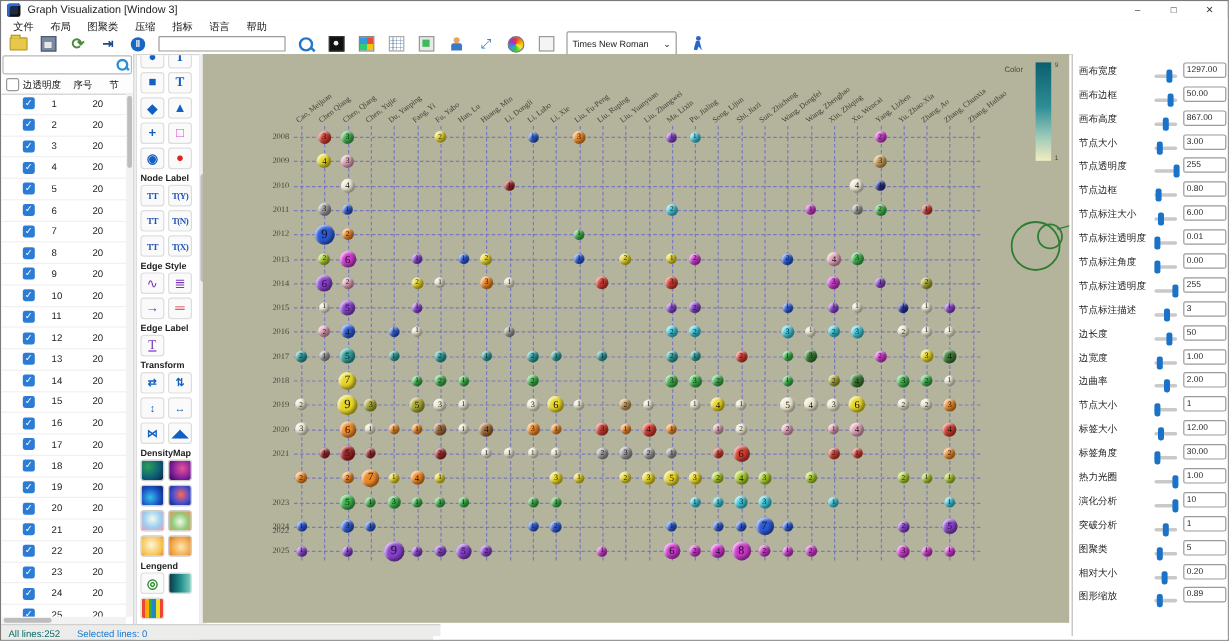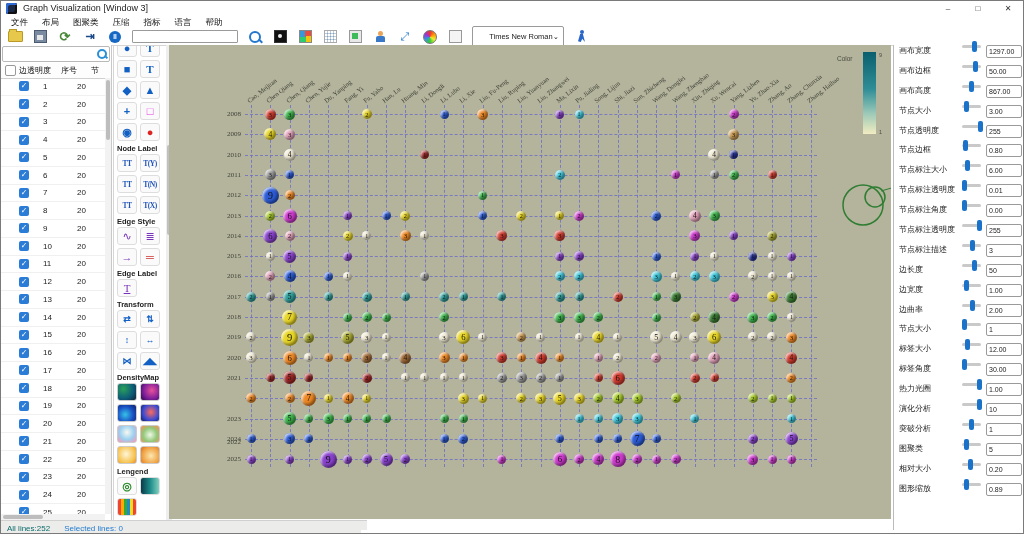--- a/index.html
+++ b/index.html
@@ -36,21 +36,21 @@
       repeating-linear-gradient(0deg,#fff 0 2px,#bcd 2px 3px),repeating-linear-gradient(90deg,#fff 0 2px,#bcd 2px 3px);background-blend-mode:multiply;}
   .ic-greensq{width:11px;height:11px;background:#e8e8e8;border:1px solid #999;position:relative;}
   .ic-greensq:after{content:"";position:absolute;left:2px;top:2px;width:6px;height:6px;background:#3dbb5a;}
   .ic-user{width:10px;height:12px;position:relative;}
   .ic-user:before{content:"";position:absolute;left:3px;top:0;width:5px;height:5px;border-radius:50%;background:#e8a45a;}
   .ic-user:after{content:"";position:absolute;left:1px;top:5px;width:9px;height:6px;border-radius:2px 2px 0 0;background:#3a78c8;}
   .ic-fit{color:#2a7ad0;font-size:11px;}
   .ic-wheel{width:12px;height:12px;border-radius:50%;background:conic-gradient(#e33,#f90,#ee3,#3c3,#39d,#93d,#e33);border:1px solid #777;}
   .ic-n{width:11px;height:11px;border:1px solid #999;background:#f4f4f4;color:#2a7a2a;font-size:9px;line-height:11px;text-align:center;font-family:"Liberation Serif",serif;font-weight:bold;}
   .fontsel{width:82px;height:12px;border:1px solid #9a9a9a;border-radius:2px;font-size:7.5px;color:#222;
-           display:flex;align-items:center;justify-content:flex-end;padding:4px 4px;flex:0 0 auto;}
+           display:flex;align-items:center;justify-content:space-between;padding:4px 4px;flex:0 0 auto;}
   .ic-person{width:10px;height:13px;position:relative;}
   .ic-person:before{content:"";position:absolute;left:4px;top:0;width:4px;height:4px;border-radius:50%;background:#2a66c8;}
   .ic-person:after{content:"";position:absolute;left:2px;top:4px;width:7px;height:8px;background:#2a66c8;
         clip-path:polygon(30% 0,70% 0,100% 100%,60% 60%,40% 100%,0 90%);}
   
   .left-panel{position:absolute;left:0;top:44px;width:110px;height:475px;background:#fff;border-right:1px solid #c8c8c8;}
   .search-row{position:absolute;left:1px;top:1px;width:106px;height:14px;border:1px solid #b8b8b8;border-radius:2px;background:#fff;}
   .search-mag{position:absolute;right:2px;top:2px;width:6px;height:6px;border:2px solid #2b8fd6;border-radius:50%;}
   .search-mag:after{content:"";position:absolute;left:5px;top:5px;width:4px;height:2px;background:#2b8fd6;transform:rotate(45deg);}
   .thead{position:absolute;left:0;top:18px;width:110px;height:15px;display:flex;align-items:center;
@@ -105,21 +105,21 @@
           transform:rotate(-38deg);transform-origin:left bottom;}
   .year{position:absolute;font-family:"Liberation Serif",serif;font-size:7px;color:#3f4238;width:44px;text-align:right;}
   .node{position:absolute;border-radius:50%;display:flex;align-items:center;justify-content:center;
         font-family:"Liberation Serif",serif;color:#151515;
         box-shadow:inset -2px -2px 3px rgba(0,0,0,.45), inset 1.5px 1.5px 2.5px rgba(255,255,255,.75);}
   .clegend-label{position:absolute;font-size:6.5px;color:#4a4d40;}
   .clegend-bar{position:absolute;width:13px;height:82px;background:linear-gradient(to bottom,#0a5f6e,#2e8d96 45%,#9cc9b8 75%,#f2ecc0);}
   .clegend-max,.clegend-min{position:absolute;font-size:5.5px;color:#4a4d40;}
   
   .right-panel{position:absolute;left:892px;top:44px;width:132px;height:490px;background:#fff;border-left:1px solid #bbb;box-sizing:border-box;}
-  .srow{display:flex;align-items:flex-start;height:19.9px;padding:0 3px 0 5px;}
+  .srow{display:flex;align-items:flex-end;height:19.9px;padding:0 3px 0 5px;}
   .slabel{width:58px;font-size:8px;color:#222;white-space:nowrap;overflow:hidden;flex:0 0 auto;}
   .strack{position:relative;flex:1;height:3px;background:#c9c9c9;border-radius:2px;margin:0 5px;}
   .sthumb{position:absolute;top:-4px;width:5px;height:11px;background:#1a73c9;border-radius:2px;}
   .svalue{width:32px;height:11px;border:1px solid #9a9a9a;border-radius:2px;font-size:7px;color:#222;
           line-height:11px;padding-left:2px;flex:0 0 auto;background:#fff;overflow:hidden;}
   
   .statusbar{position:absolute;left:0;top:519px;width:360px;height:15px;background:#ececea;border-top:1px solid #d0d0d0;
              display:flex;align-items:center;gap:14px;padding-left:6px;font-size:8px;}
   .st-all{color:#0b6b6b;}
   .st-sel{color:#1f7ad1;}

